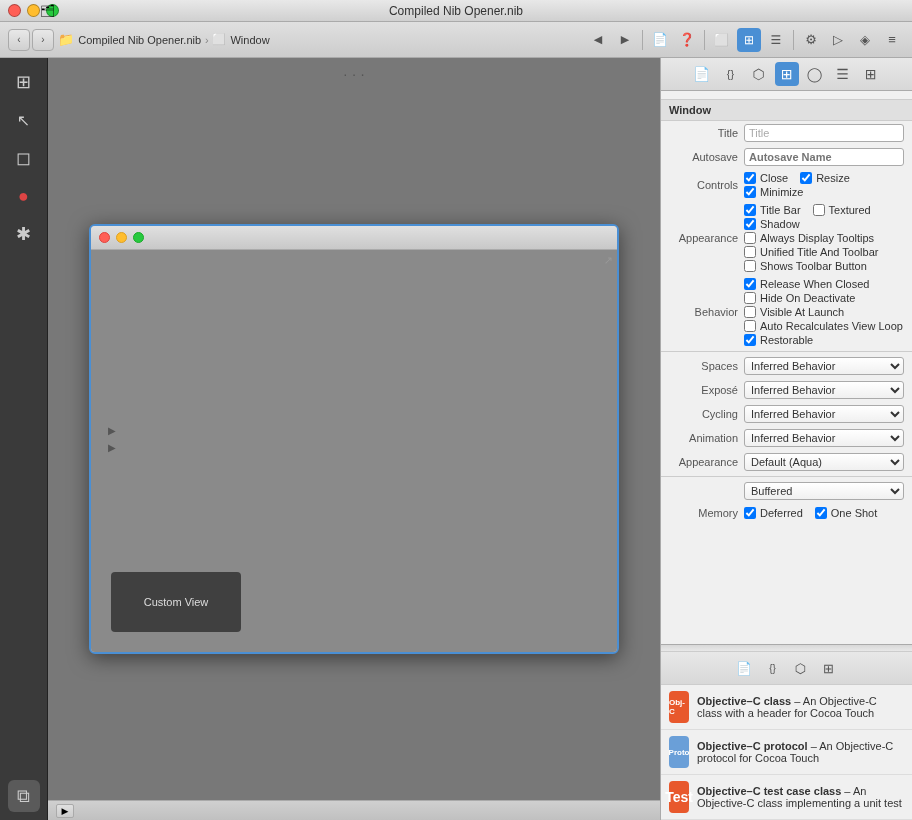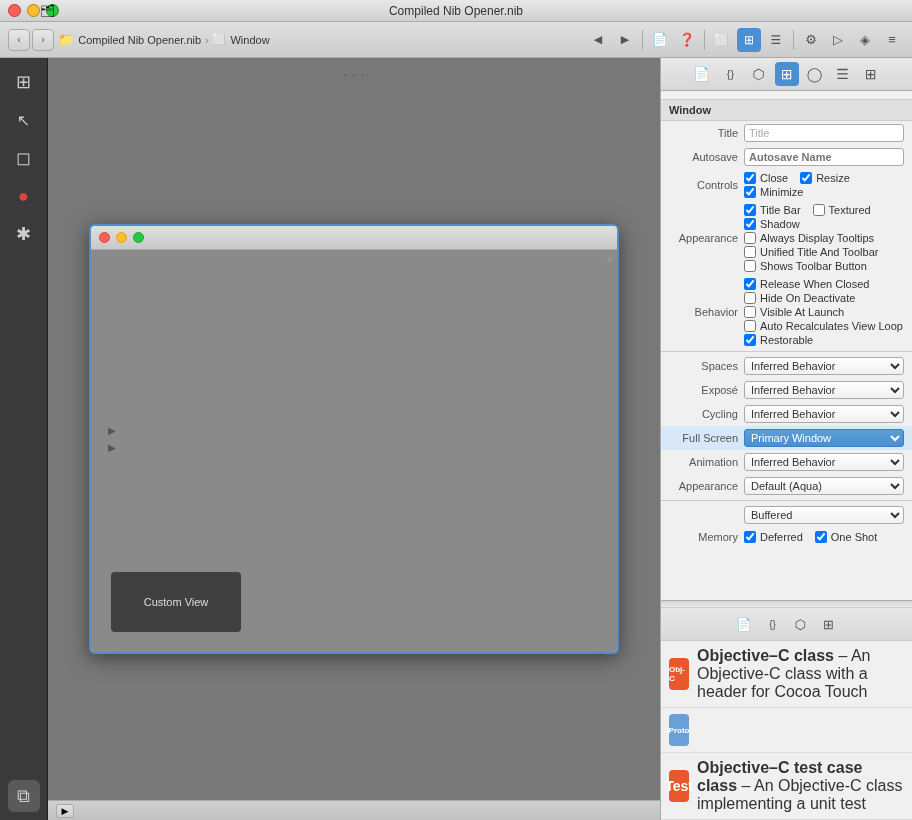--- a/index.html
+++ b/index.html
@@ -344,21 +344,21 @@
       align-items: center;
       justify-content: center;
       font-size: 11px;
       font-weight: bold;
       flex-shrink: 0;
     }
     .lib-icon.objc { background: #e8582c; color: white; }
     .lib-icon.proto { background: #6a9fd8; color: white; }
     .lib-icon.test { background: #e8582c; color: white; }
     .lib-text { flex: 1; }
-    .lib-title { font-size: 16px; color: #333; font-weight: 500; }
+    .lib-title { font-size: 11px; color: #333; font-weight: 500; }
     .canvas-bottom-btn {
       width: 18px; height: 14px;
       background: linear-gradient(to bottom, #e0e0e0, #ccc);
       border: 1px solid #aaa;
       border-radius: 2px;
       display: flex;
       align-items: center;
       justify-content: center;
       cursor: pointer;
       font-size: 9px;
@@ -587,28 +587,20 @@
 
       <div class="inspector-row">
         <span class="inspector-label">Cycling</span>
         <div class="inspector-value">
           <select class="select-dropdown">
             <option>Inferred Behavior</option>
           </select>
         </div>
       </div>
 
-      <div class="inspector-row" style="background:#d8e8f8;">
-        <span class="inspector-label">Full Screen</span>
-        <div class="inspector-value">
-          <select class="select-dropdown select-dropdown-highlighted">
-            <option>Primary Window</option>
-          </select>
-        </div>
-      </div>
 
       <div class="inspector-row">
         <span class="inspector-label">Animation</span>
         <div class="inspector-value">
           <select class="select-dropdown">
             <option>Inferred Behavior</option>
           </select>
         </div>
       </div>
 
@@ -665,20 +657,25 @@
         <div class="lib-text">
           <div class="lib-title">
             <strong>Objective–C class</strong> – An Objective-C class with a header for Cocoa Touch
           </div>
         </div>
       </div>
       <div class="library-item">
         <div class="lib-icon proto">
           <span style="font-size:8px;">Proto</span>
         </div>
+        <div class="lib-text">
+          <div class="lib-title">
+            <strong>Objective–C protocol</strong> – An Objective-C protocol for Cocoa Touch
+          </div>
+        </div>
       </div>
       <div class="library-item">
         <div class="lib-icon test">
           <span style="font-size:14px;">Test</span>
         </div>
         <div class="lib-text">
           <div class="lib-title">
             <strong>Objective–C test case class</strong> – An Objective-C class implementing a unit test
           </div>
         </div>

